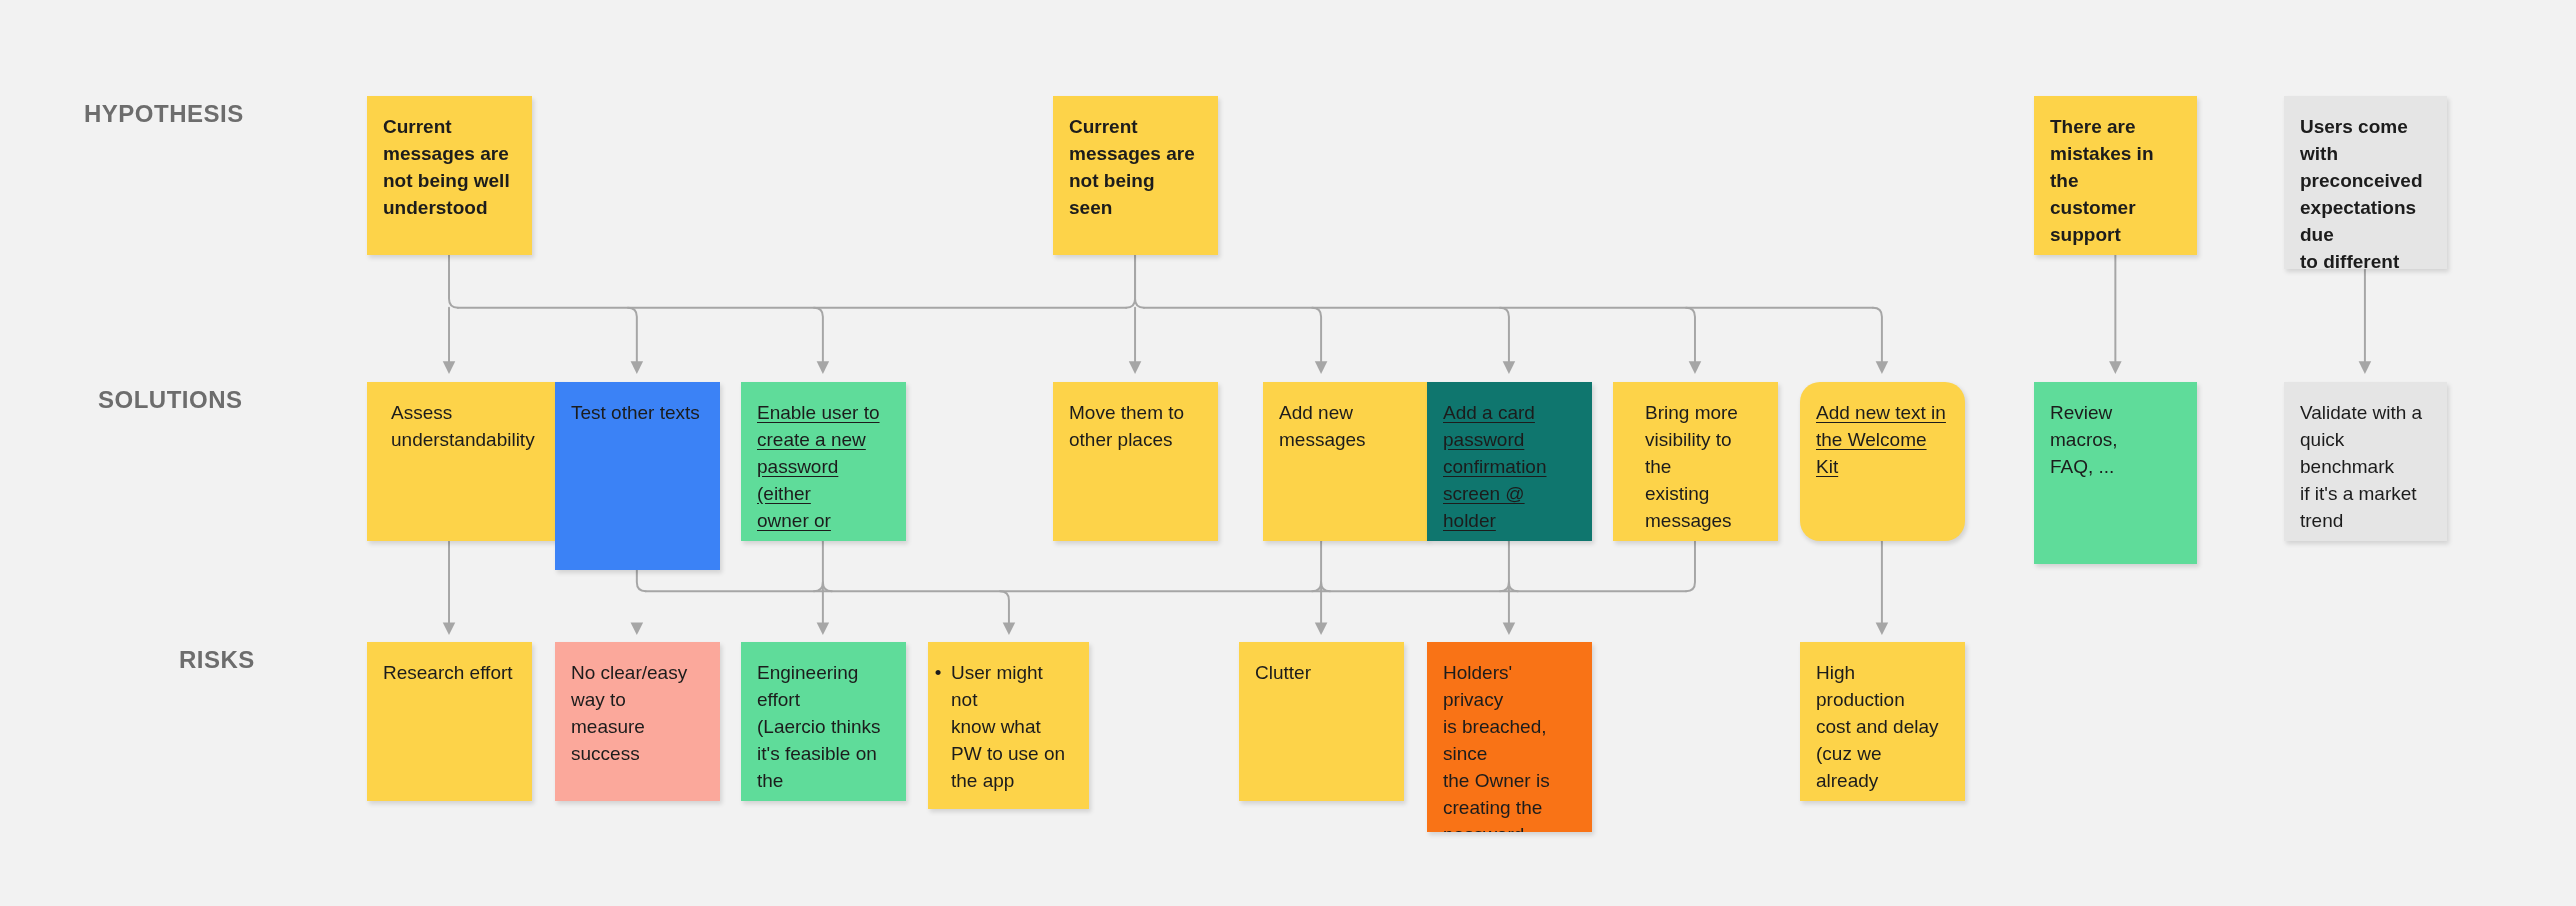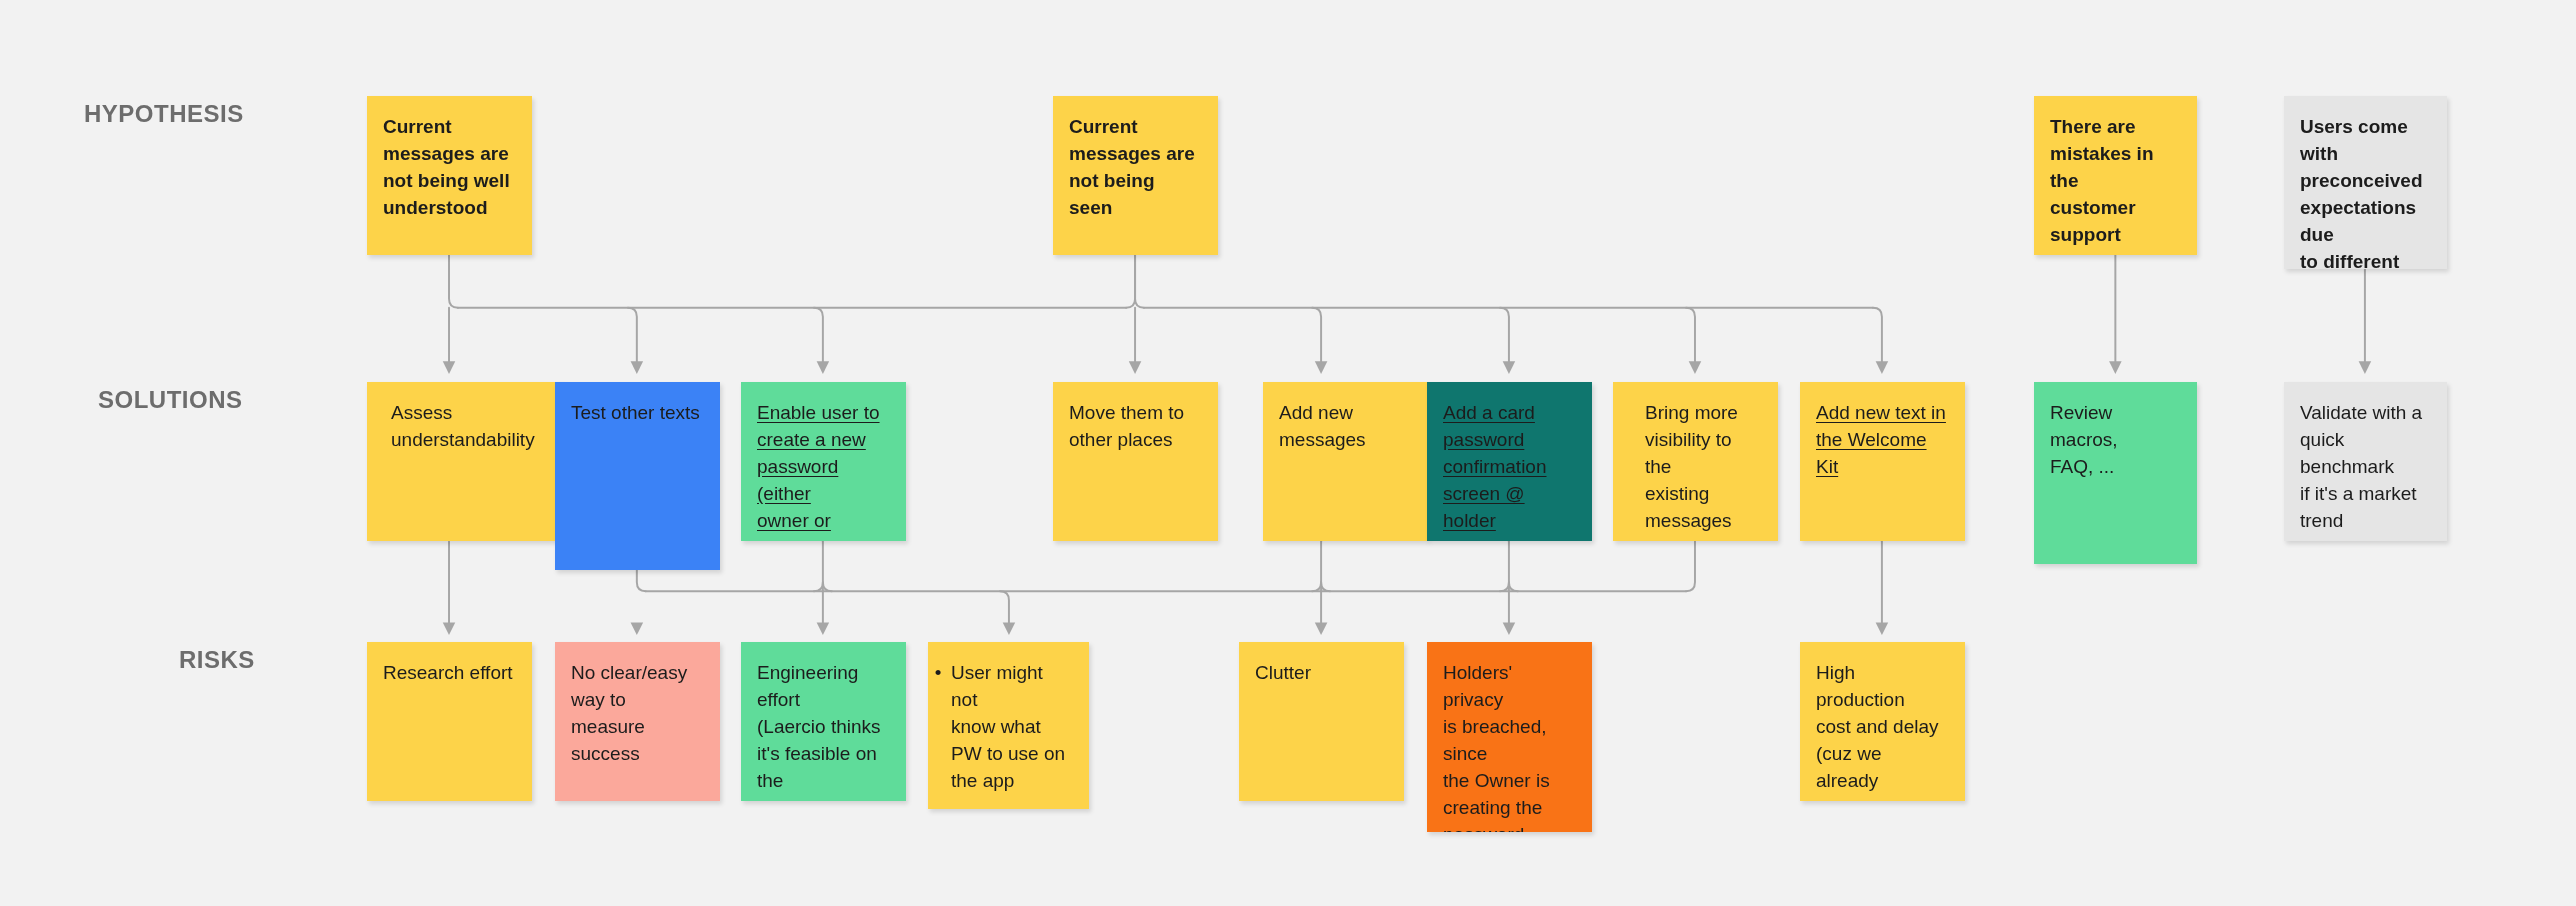--- a/index.html
+++ b/index.html
@@ -194,21 +194,21 @@
 confirmation
 screen @ holder
 activation</span>
     </div>
   <div class="card" id="card-s7" style="left: 1613px; top: 382px; width: 165px; height: 159px; background: rgb(253, 211, 73); padding-left: 32px;">
       <span class="txt">Bring more
 visibility to the
 existing
 messages</span>
     </div>
-  <div class="card underline" id="card-s8" style="left: 1800px; top: 382px; width: 165px; height: 159px; background: rgb(253, 211, 73);">
+  <div class="card underline" id="card-s8" style="left: 1800px; top: 382px; width: 165px; height: 159px; background: rgb(253, 211, 73); border-radius: 20px;">
       <span class="txt">Add new text in
 the Welcome Kit</span>
     </div>
   <div class="card" id="card-s9" style="left: 2034px; top: 382px; width: 163px; height: 182px; background: rgb(95, 220, 154);">
       <span class="txt">Review macros,
 FAQ, ...</span>
     </div>
   <div class="card" id="card-s10" style="left: 2284px; top: 382px; width: 163px; height: 159px; background: rgb(229, 229, 229);">
       <span class="txt">Validate with a
 quick benchmark

